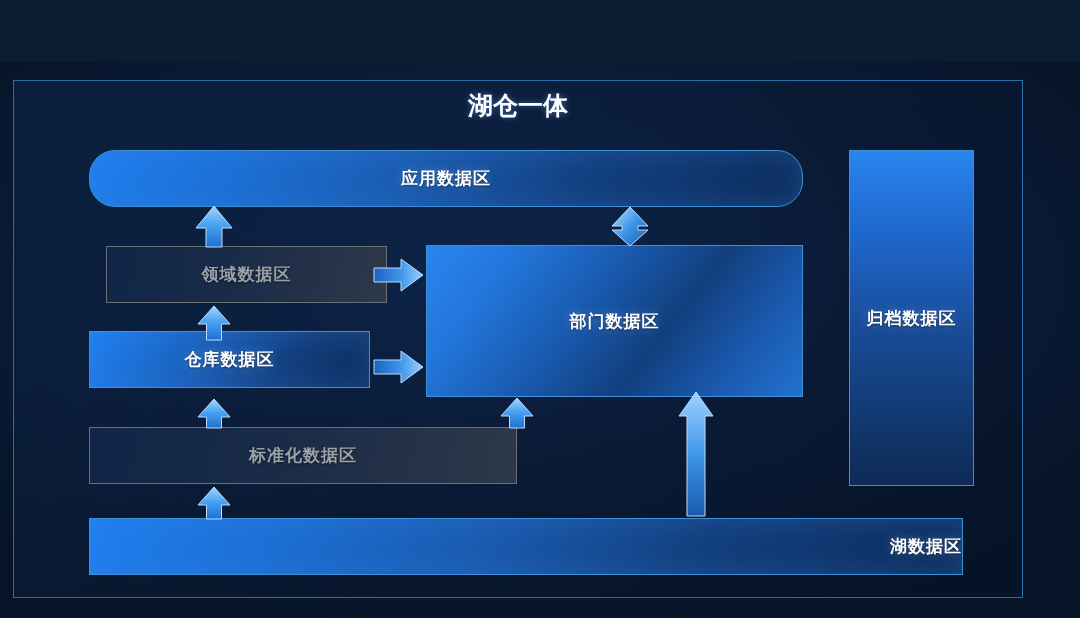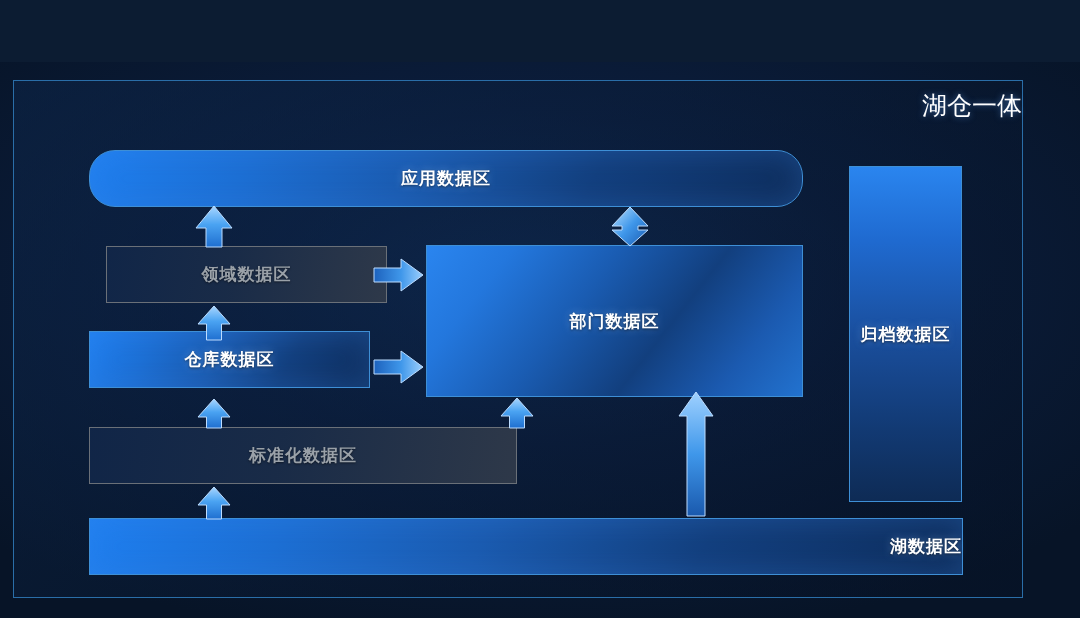--- a/index.html
+++ b/index.html
@@ -44,22 +44,22 @@
 
   
   .panel {
     position: absolute; left: 13px; top: 80px;
     width: 1010px; height: 518px;
     border: 1px solid #2a6ea8;
     background: linear-gradient(135deg, rgba(13,38,74,.55) 0%, rgba(8,24,48,.35) 60%, rgba(6,18,38,.5) 100%);
   }
   .panel-title {
     position: absolute; left: 0; top: 8px; width: 100%;
-    text-align: right;
-    font-size: 25px; font-weight: normal; color: #ffffff;
+    text-align: center;
+    font-size: 25px; font-weight: bold; color: #ffffff;
     text-shadow: 0 0 6px rgba(100,170,255,.55);
   }
 
   
   .box {
     position: absolute;
     display: flex; align-items: center; justify-content: center;
   }
   .box-label {
     font-size: 17px; font-weight: bold; letter-spacing: 1px;
@@ -131,21 +131,21 @@
 </div>
 
 <div class="box active" style="left:89px; top:518px; width:874px; height:57px;justify-content:flex-end;">
   <span class="box-label">湖数据区</span>
 </div>
 
 <div class="box dept" style="left:426px; top:245px; width:377px; height:152px;">
   <span class="box-label">部门数据区</span>
 </div>
 
-<div class="box vertical" style="left:849px; top:150px; width:113px; height:336px;margin-top:16px;">
+<div class="box vertical" style="left:849px; top:150px; width:125px; height:336px;">
   <span class="box-label">归档数据区</span>
 </div>
 
 <svg style="position:absolute; left:0; top:0; width:1080px; height:618px; pointer-events:none;">
   <defs>
     <linearGradient id="gUp" x1="0" y1="1" x2="0" y2="0">
       <stop offset="0%" stop-color="#1f6fd0"></stop>
       <stop offset="55%" stop-color="#4aa3f2"></stop>
       <stop offset="100%" stop-color="#a8d6ff"></stop>
     </linearGradient>

